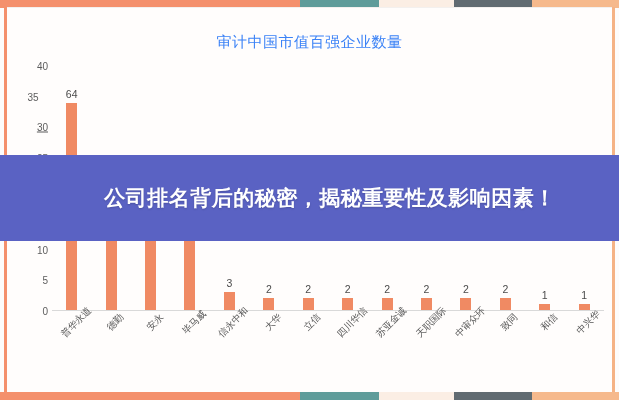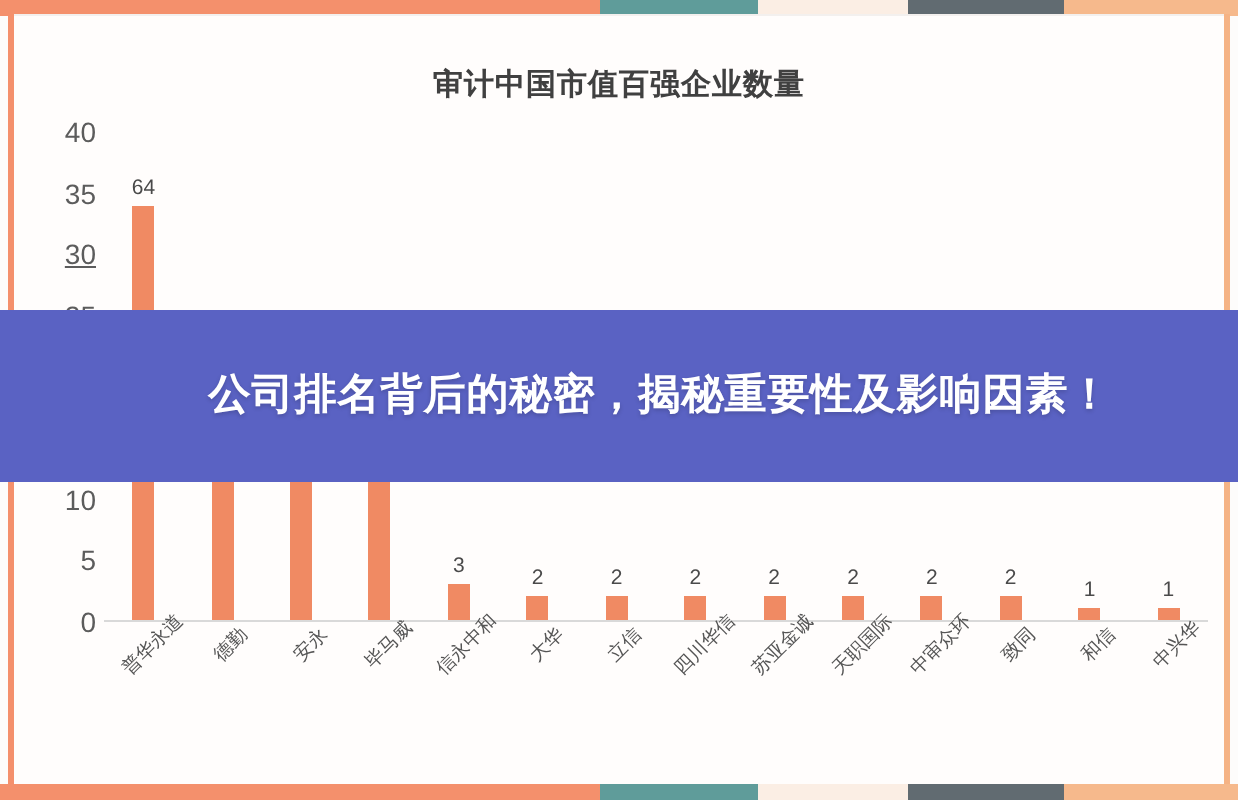--- a/index.html
+++ b/index.html
@@ -23,31 +23,31 @@
   .slide-frame{
     position:absolute;left:5px;top:7px;right:5px;bottom:7px;
     border:1px solid #f3f0ee;background:#fffdfc;
   }
   .edge-left{position:absolute;left:4px;top:7px;width:3px;bottom:7px;background:#f4906c;}
   .edge-right{position:absolute;right:4px;top:7px;width:3px;bottom:7px;background:#f5b385;}
 
   
   .chart-title{
     position:absolute;left:0;right:0;top:33px;text-align:center;
-    font-size:15px;font-weight:bold;color:#404040;letter-spacing:.5px;
+    font-size:15px;font-weight:normal;color:#3b82f6;letter-spacing:.5px;
   }
 
   .plot{
     position:absolute;
     left:52px;top:66px;width:552px;height:245px;
   }
   .yaxis{position:absolute;left:-34px;top:0;width:30px;height:100%;}
   .ytick{
     position:absolute;right:0;transform:translateY(-50%);
-    font-size:14px;color:#5c5c5c;text-align:right;width:100%;
+    font-size:10px;color:#5c5c5c;text-align:right;width:100%;
   }
   .axis-base{
     position:absolute;left:0;right:0;bottom:0;height:1px;background:#d9d9d9;
   }
 
   .bars{
     position:absolute;left:0;right:0;bottom:1px;top:0;
     display:flex;align-items:flex-end;
   }
   .barcell{
@@ -111,21 +111,21 @@
 
   <div class="plot">
     <div class="yaxis">
         <div class="ytick" style="top: 100%;">0</div>
         <div class="ytick" style="top: 87.5%;">5</div>
         <div class="ytick" style="top: 75%;">10</div>
         <div class="ytick" style="top: 62.5%;">15</div>
         <div class="ytick" style="top: 50%;">20</div>
         <div class="ytick" style="top: 37.5%;">25</div>
         <div class="ytick" style="top: 25%; text-decoration: underline;">30</div>
-        <div class="ytick" style="top: 12.5%;">35</div>
+        <div class="ytick" style="top: 12.5%; text-align: center;">35</div>
         <div class="ytick" style="top: 0%;">40</div>
       </div>
     <div class="bars">
         <div class="barcell">
           <div class="bar" style="height: 85%; background: rgb(240, 138, 99);">
             <div class="bar-value">64</div>
           </div>
         </div>
         <div class="barcell">
           <div class="bar" style="height: 62.5%; background: rgb(240, 138, 99);"></div>

